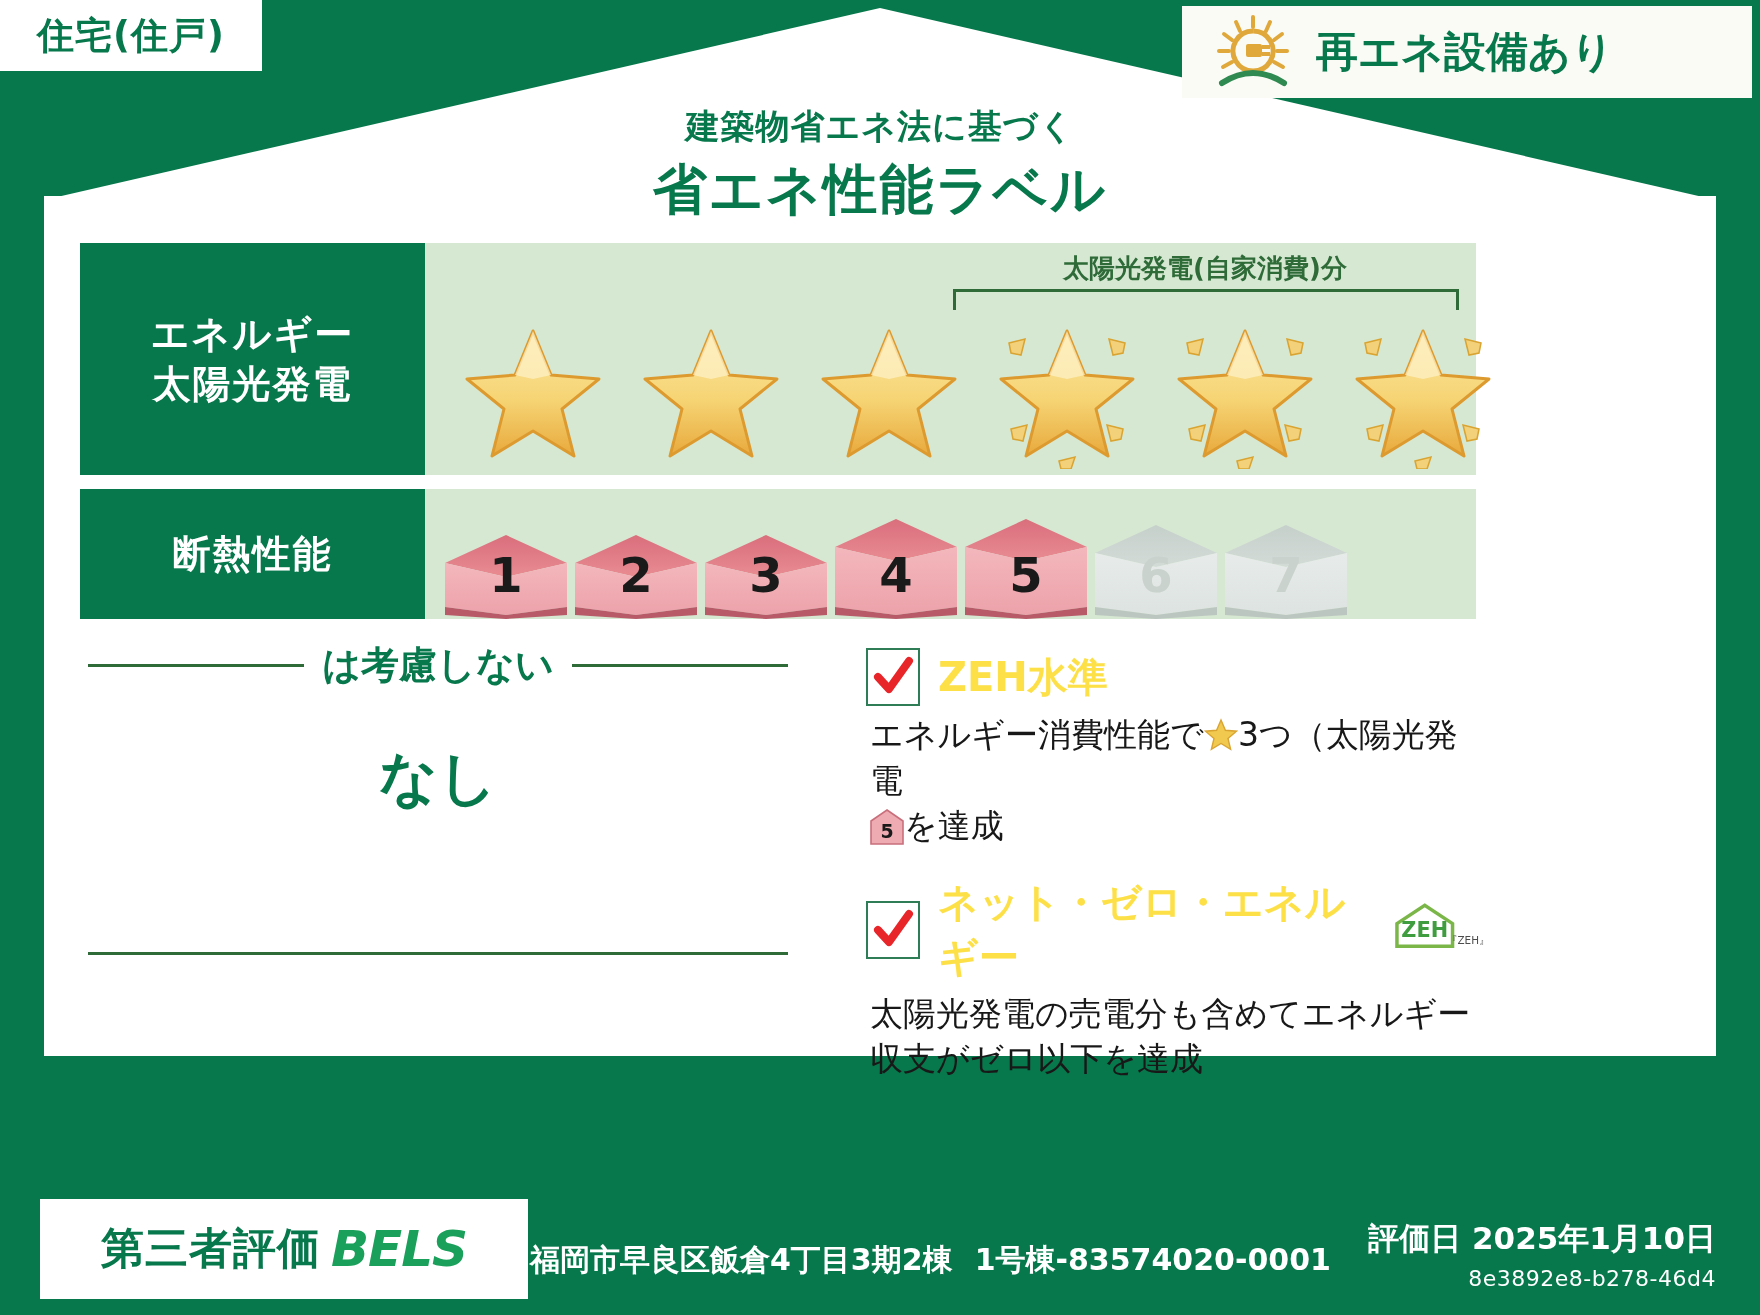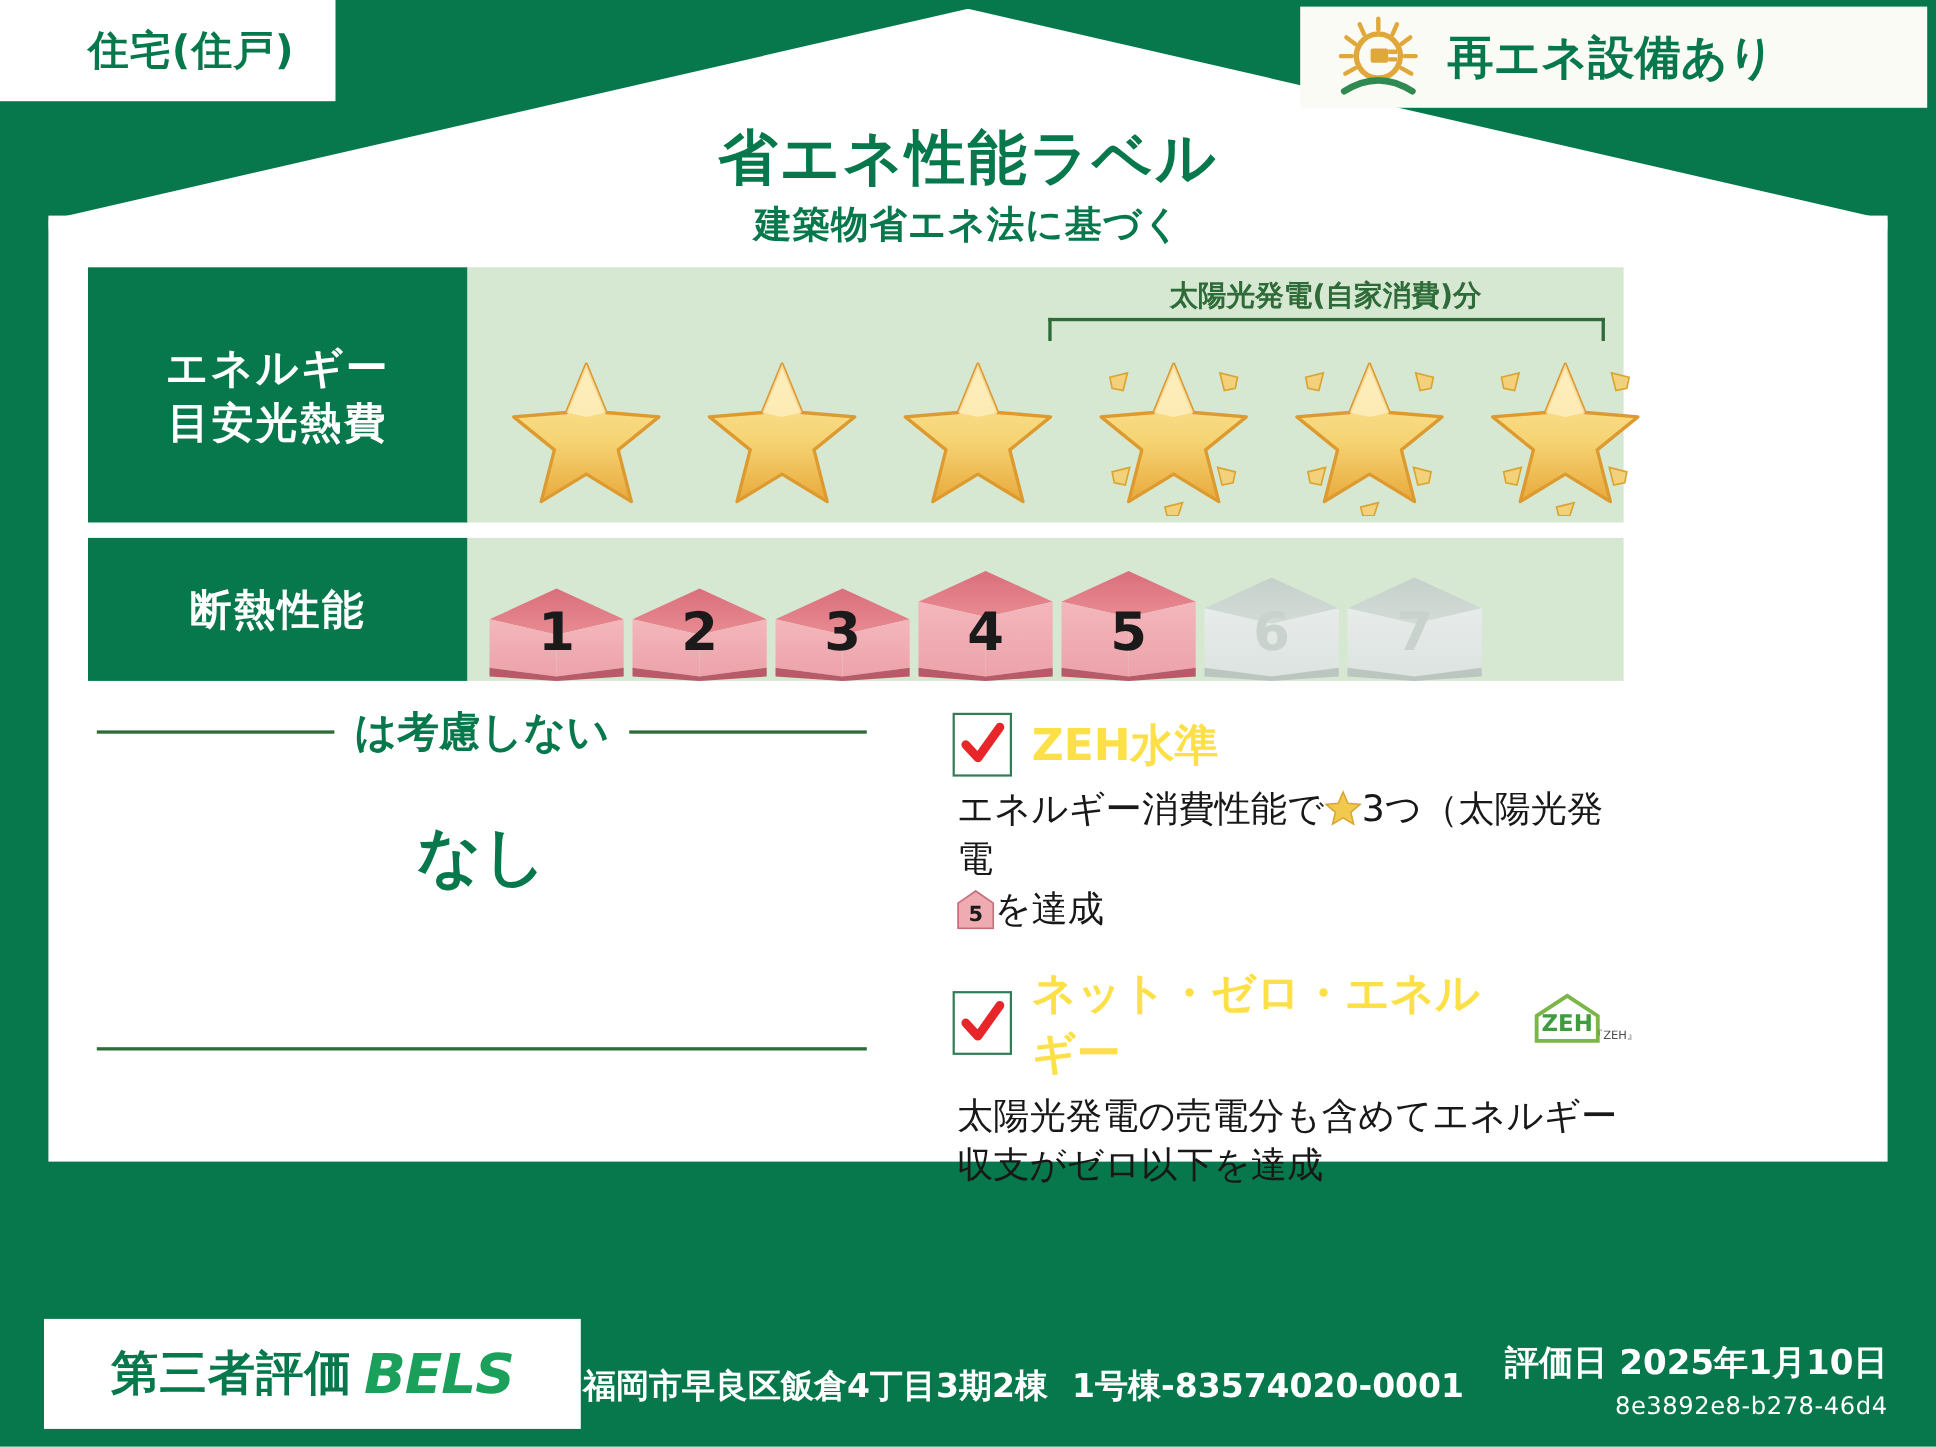--- a/index.html
+++ b/index.html
@@ -20,22 +20,22 @@
     background:#ffffff;
   }
   #roof{
     position:absolute;
     left:44px; top:8px; width:1672px; height:200px;
   }
   #roof svg{display:block;width:100%;height:100%;}
 
   
   #type-badge{
-    position:absolute;left:0;top:0;width:262px;height:92px;
-    background:#ffffff;display:flex;align-items:center;justify-content:center;padding-left:43px;
+    position:absolute;left:0;top:0;width:262px;height:71px;
+    background:#ffffff;display:flex;align-items:center;justify-content:center;
   }
   #type-badge span{
     color:#07784c;font-weight:bold;font-size:37px;letter-spacing:1px;
   }
   #renew-badge{
     position:absolute;right:8px;top:6px;width:570px;height:92px;
     background:#fbfbf6;display:flex;align-items:center;padding-left:28px;box-sizing:border-box;
   }
   #renew-badge .rtext{
     color:#07784c;font-weight:bold;font-size:42px;margin-left:20px;letter-spacing:0px;
@@ -181,28 +181,28 @@
         <rect x="36" y="31" width="16" height="13" rx="2" fill="#e0a83a"></rect>
         <line x1="52" y1="34" x2="60" y2="34" stroke="#e0a83a" stroke-width="4"></line>
         <line x1="52" y1="41" x2="60" y2="41" stroke="#e0a83a" stroke-width="4"></line>
         <path d="M12 70 q31 -20 62 0" fill="none" stroke="#2f8a52" stroke-width="6" stroke-linecap="round"></path>
       </svg>
     </span>
     <span class="rtext">再エネ設備あり</span>
   </div>
 
   <div id="title-block">
+    <div id="subtitle">建築物省エネ法に基づく</div>
     <div id="maintitle">省エネ性能ラベル</div>
-    <div id="subtitle">建築物省エネ法に基づく</div>
   </div>
 
   <div class="metric-row" id="row-energy">
     <div class="metric-label">
       <div>エネルギー</div>
-      <div>目安光熱費</div>
+      <div>太陽光発電</div>
     </div>
     <div class="metric-body">
       <div id="solar-caption">太陽光発電(自家消費)分</div>
       <div id="solar-bracket"></div>
       <div id="stars">
           <div class="star-wrap">
             <svg viewBox="0 0 172 160">
       <defs>
         <linearGradient id="sg0" x1="0" y1="0" x2="0" y2="1">
           <stop offset="0%" stop-color="#fbe7a2"></stop>

